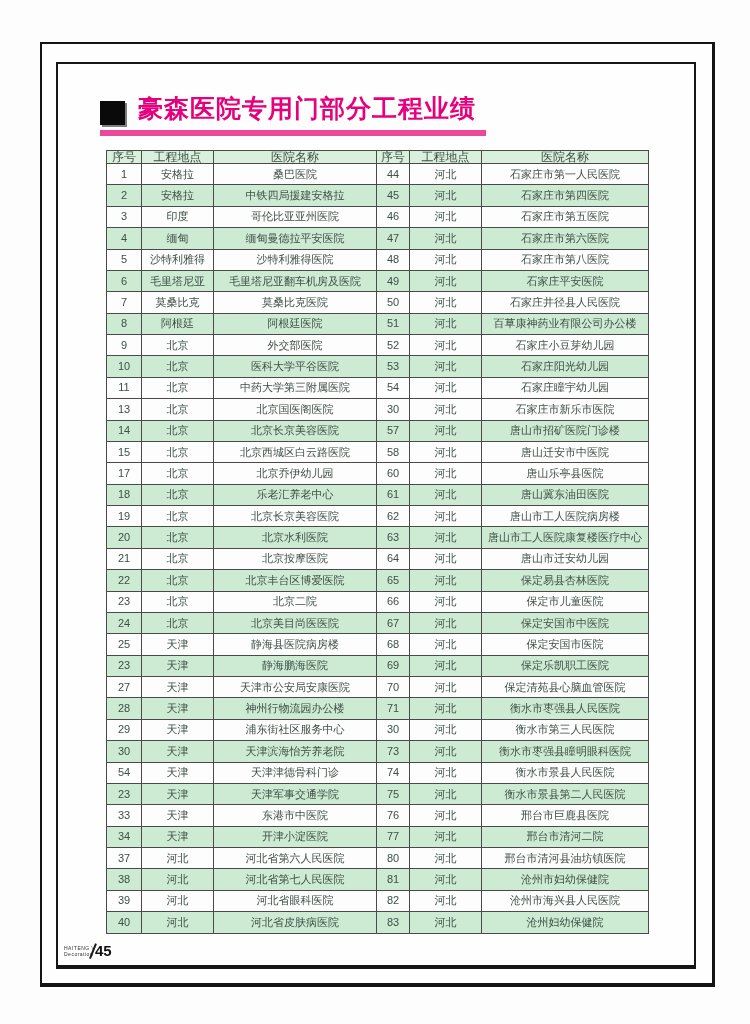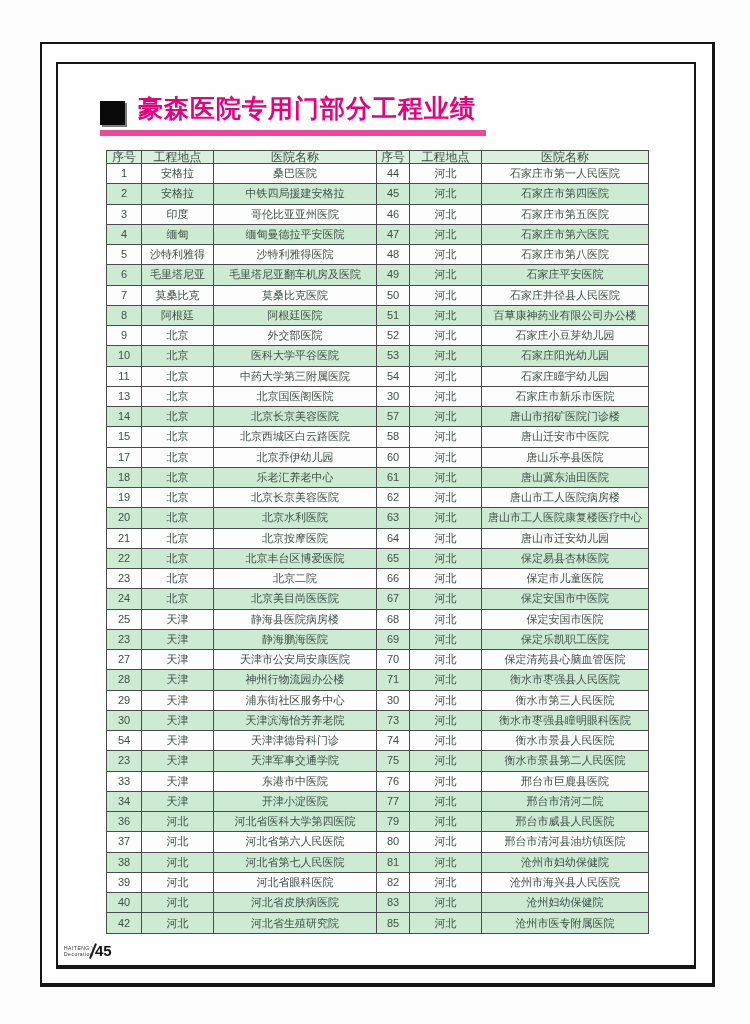--- a/index.html
+++ b/index.html
@@ -354,28 +354,20 @@
             <td>邢台市巨鹿县医院</td>
           </tr>
           <tr class="stripe">
             <td>34</td>
             <td>天津</td>
             <td>开津小淀医院</td>
             <td>77</td>
             <td>河北</td>
             <td>邢台市清河二院</td>
           </tr>
-          <tr class="stripe">
-            <td>36</td>
-            <td>河北</td>
-            <td>河北省医科大学第四医院</td>
-            <td>79</td>
-            <td>河北</td>
-            <td>邢台市威县人民医院</td>
-          </tr>
           <tr>
             <td>37</td>
             <td>河北</td>
             <td>河北省第六人民医院</td>
             <td>80</td>
             <td>河北</td>
             <td>邢台市清河县油坊镇医院</td>
           </tr>
           <tr class="stripe">
             <td>38</td>
@@ -393,28 +385,20 @@
             <td>河北</td>
             <td>沧州市海兴县人民医院</td>
           </tr>
           <tr class="stripe">
             <td>40</td>
             <td>河北</td>
             <td>河北省皮肤病医院</td>
             <td>83</td>
             <td>河北</td>
             <td>沧州妇幼保健院</td>
-          </tr>
-          <tr class="stripe">
-            <td>42</td>
-            <td>河北</td>
-            <td>河北省生殖研究院</td>
-            <td>85</td>
-            <td>河北</td>
-            <td>沧州市医专附属医院</td>
           </tr>
         </tbody>
     </table>
 
     <div class="footer-logo">
       <div class="brand-lines">
         <span>HAITENG \</span>
         <span>Decoration</span>
       </div>
       <div class="brand-slash"></div>

